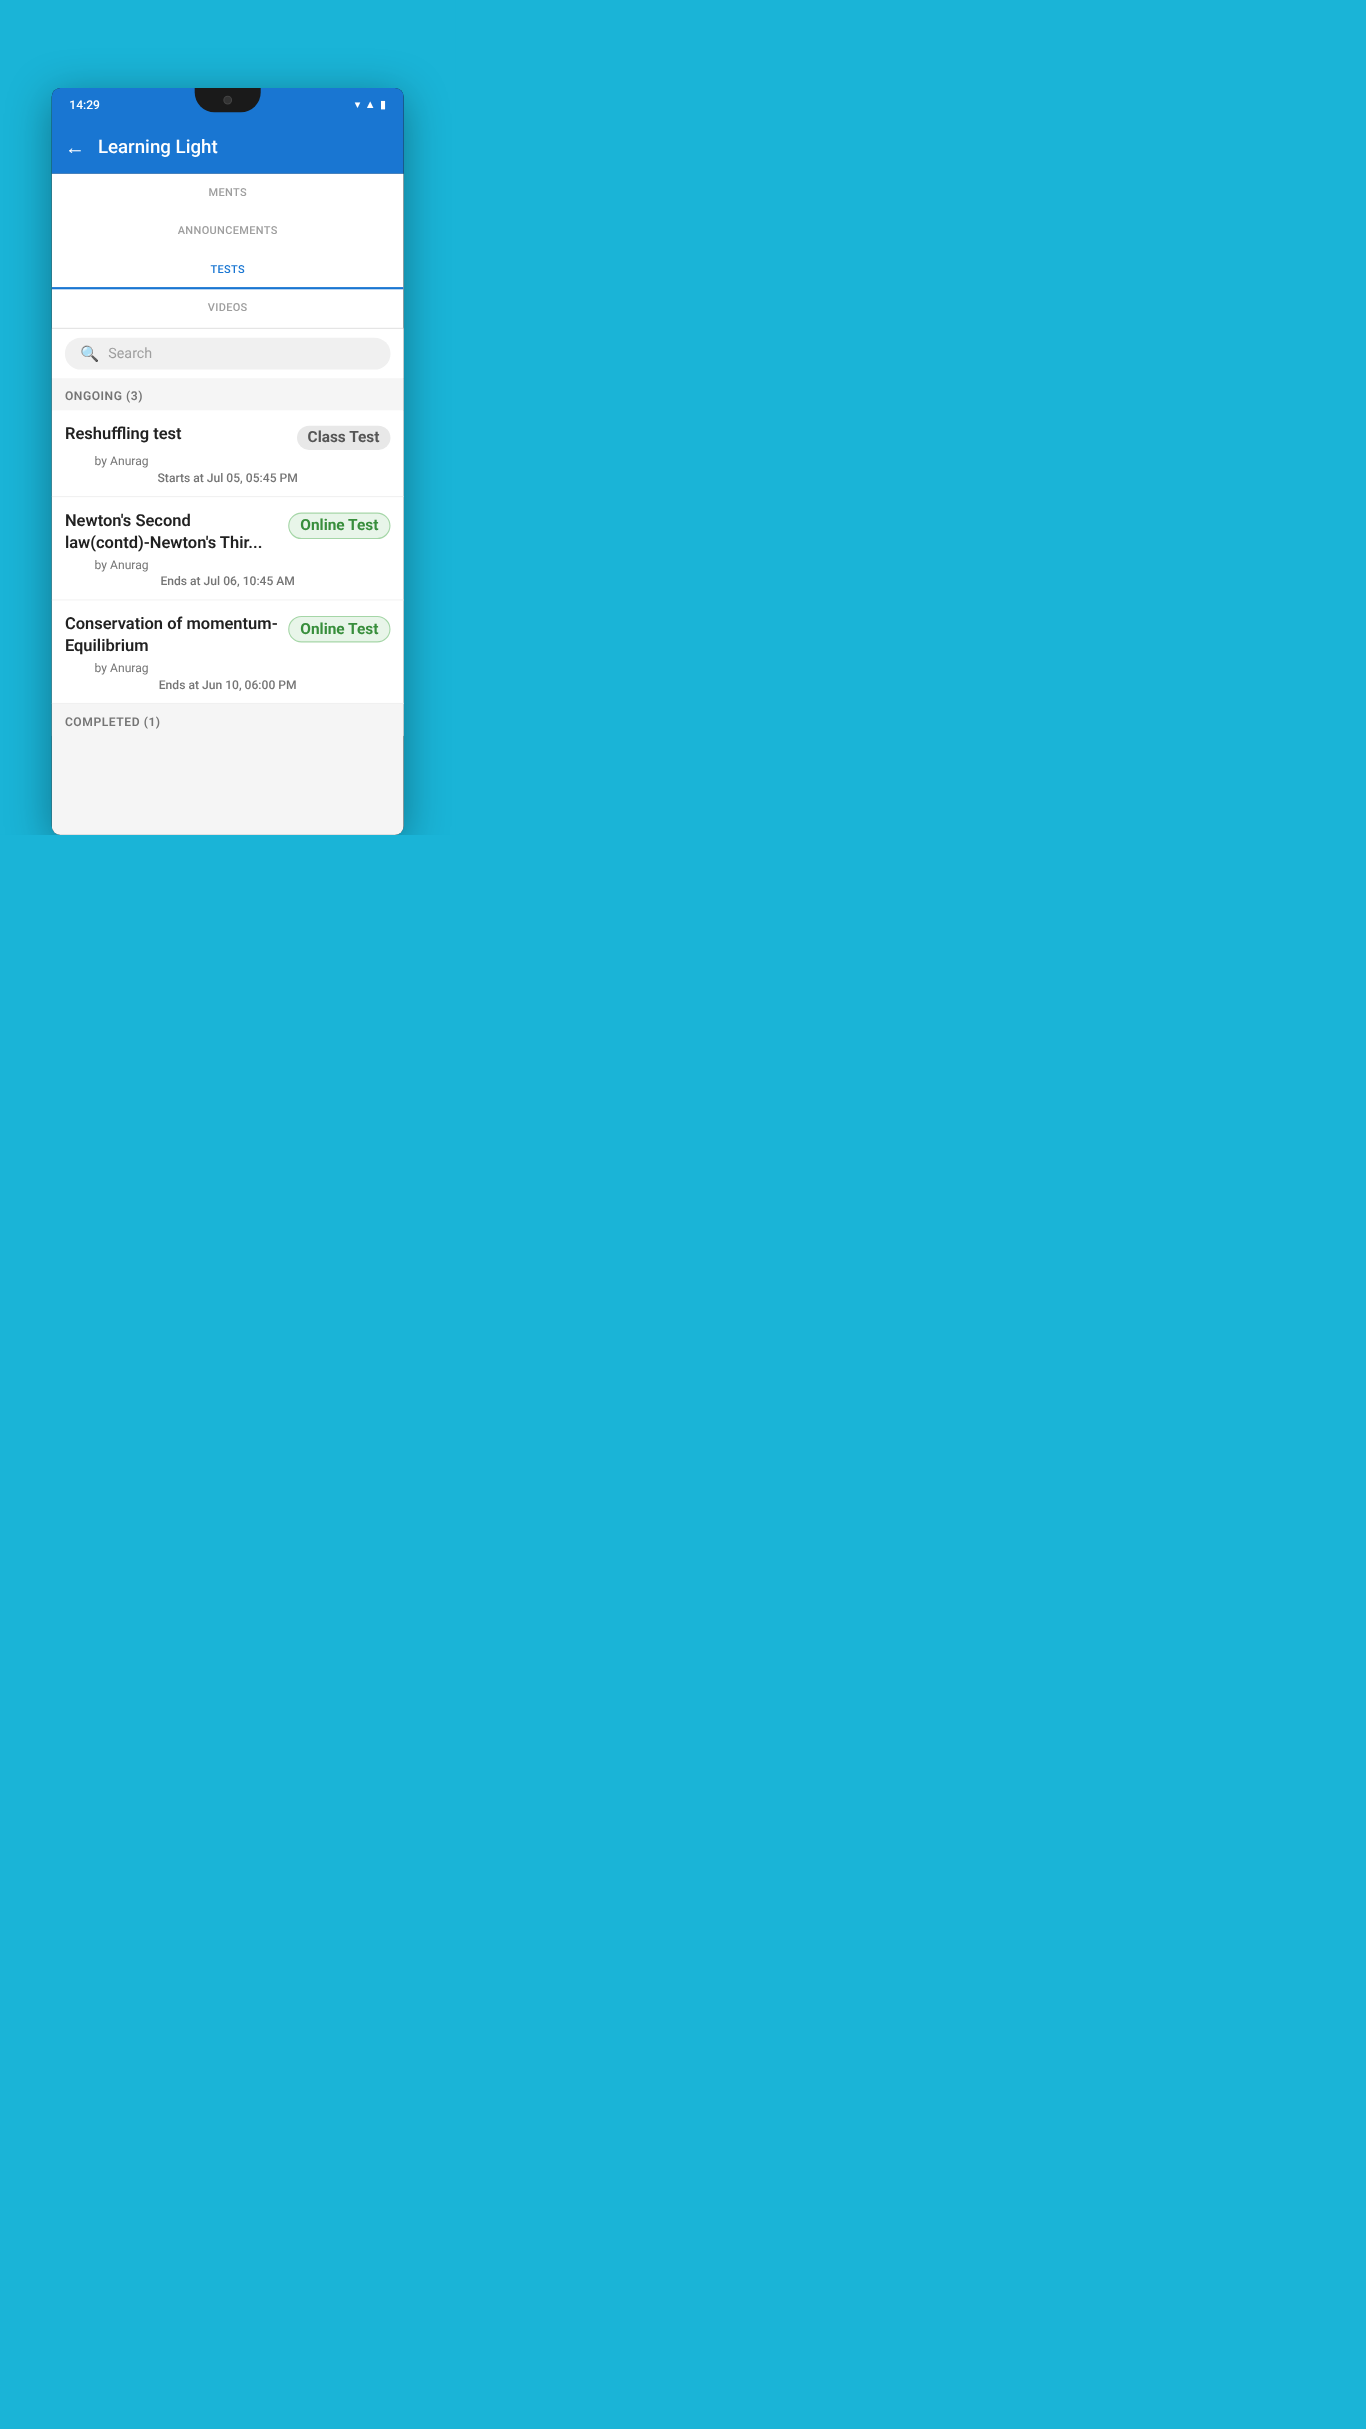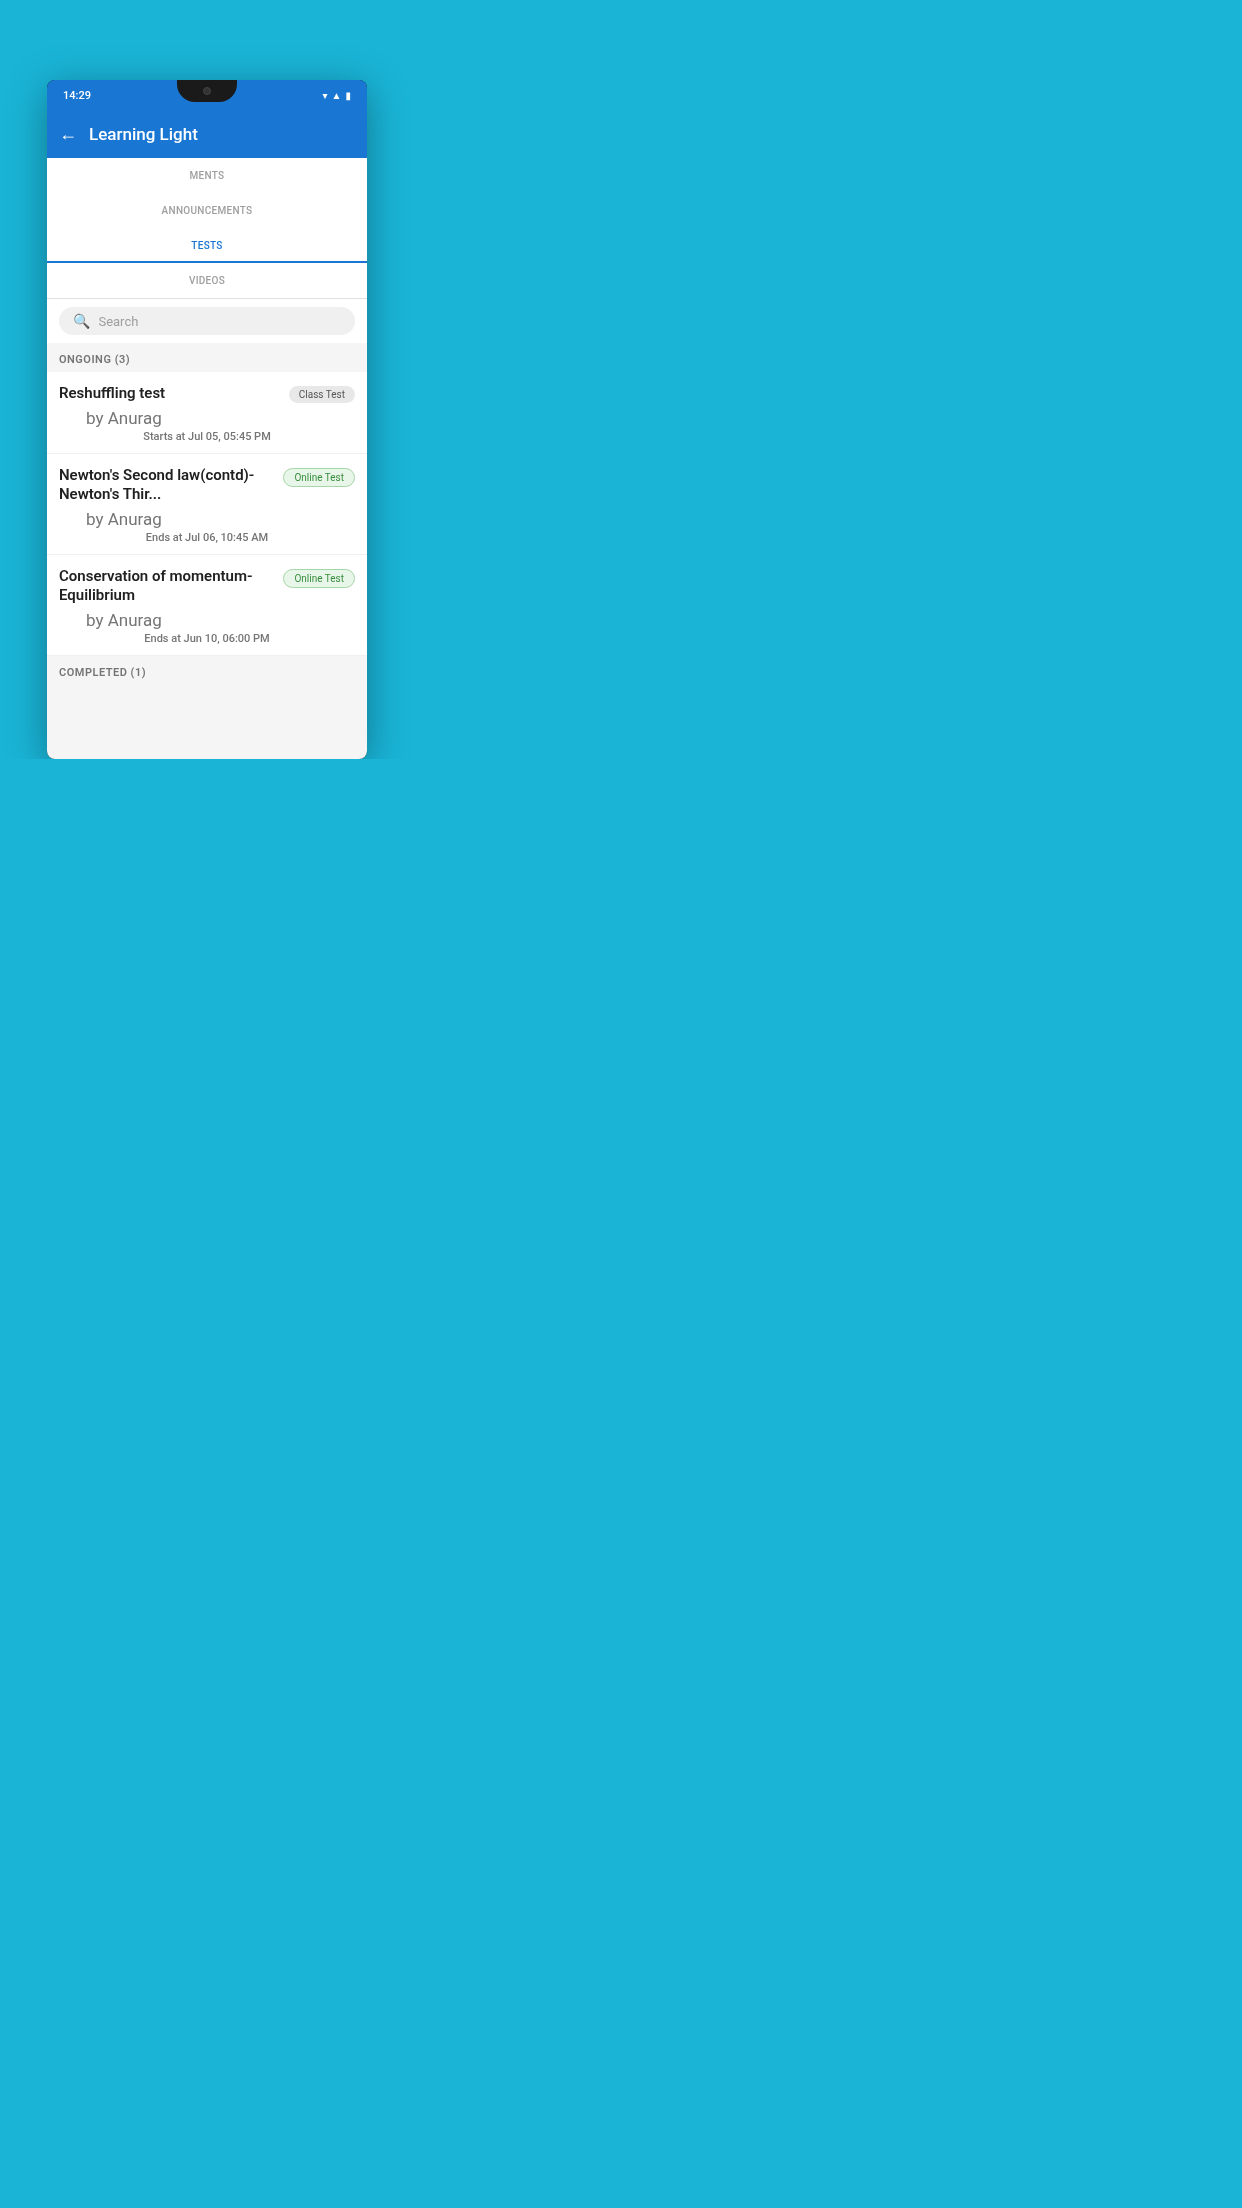--- a/index.html
+++ b/index.html
@@ -250,41 +250,41 @@
       font-weight: 600;
       color: #212121;
       flex: 1;
       margin-right: 8px;
       line-height: 1.3;
     }
 
     .badge {
       border-radius: 20px;
       padding: 3px 10px;
-      font-size: 10px;
-      font-weight: 400;
+      font-size: 14px;
+      font-weight: 700;
       white-space: nowrap;
       flex-shrink: 0;
       margin-top: 2px;
       text-align: center;
     }
 
     .badge-class {
       background: #e8e8e8;
       color: #555;
     }
 
     .badge-online {
       background: #e8f5e9;
       color: #388e3c;
       border: 1px solid #a5d6a7;
     }
 
     .test-item-by {
-      font-size: 17px;
+      font-size: 11px;
       color: #757575;
       margin-bottom: 2px;
       padding-left: 27px;
     }
 
     .test-item-time {
       font-size: 11px;
       color: #757575;
       text-align: center;
     }

